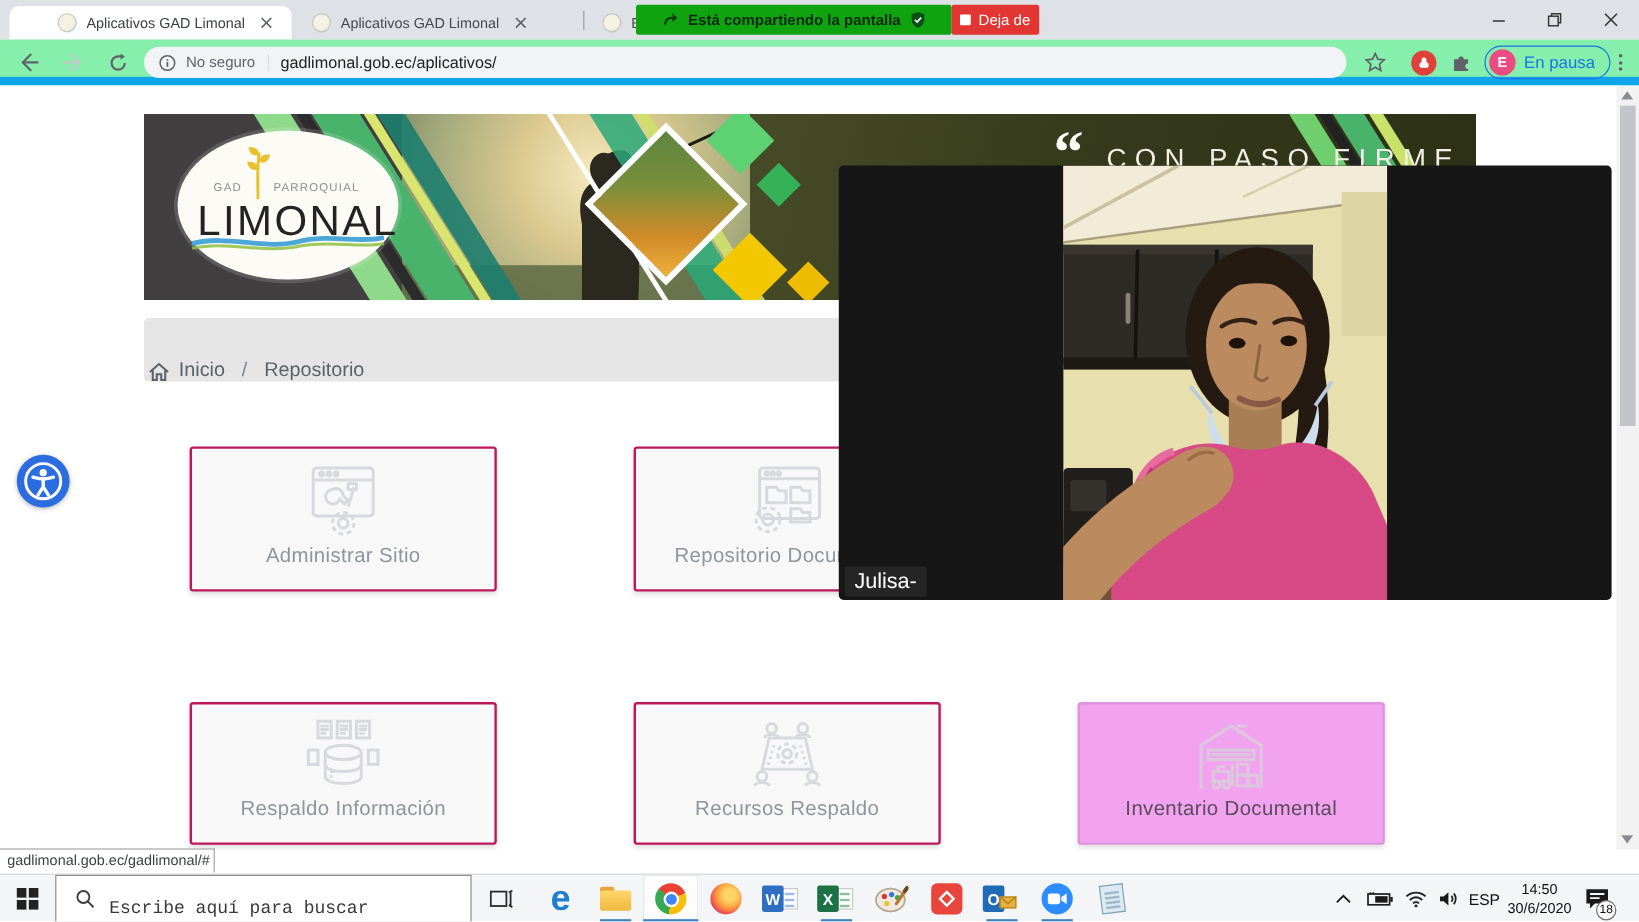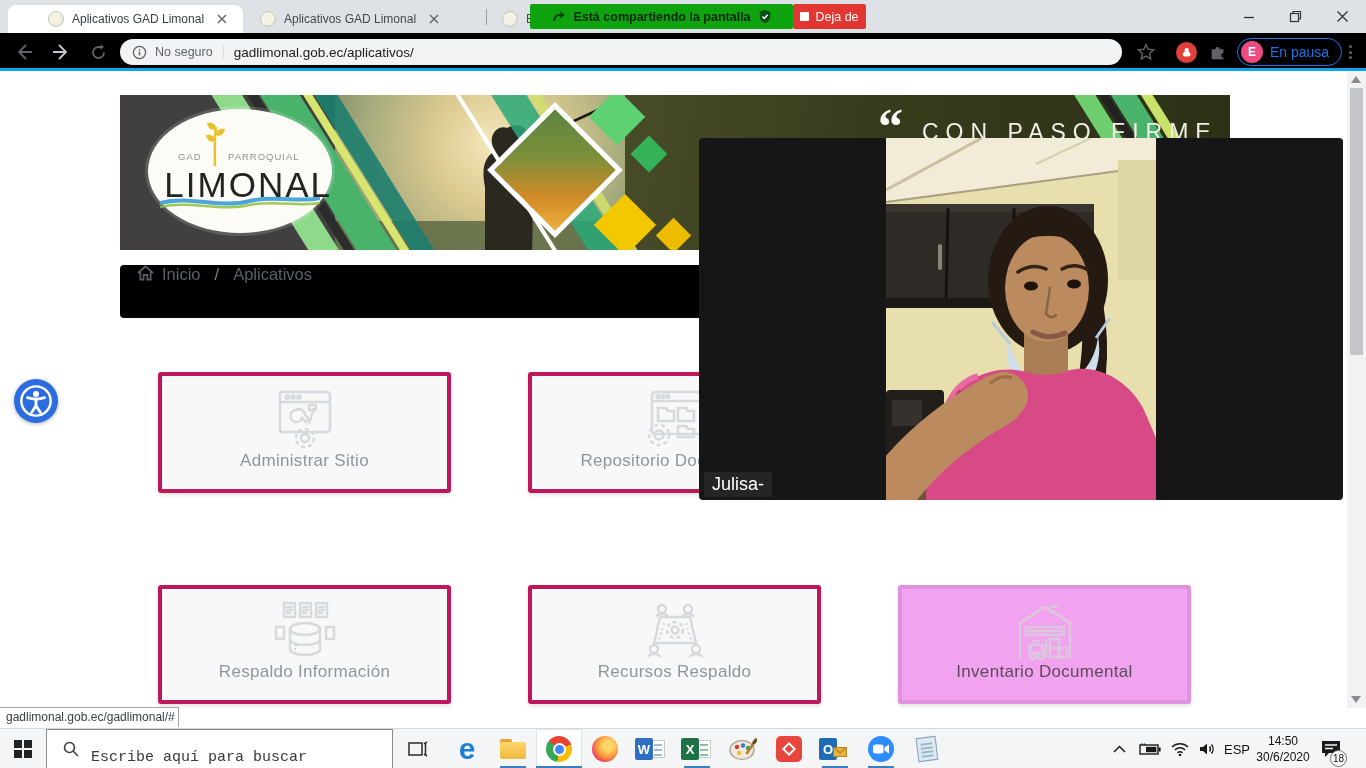--- a/index.html
+++ b/index.html
@@ -17,45 +17,45 @@
   .tab .x { margin-left:10px; width:16px; height:16px; display:flex; align-items:center; justify-content:center; color:#5f6368; font-size:12px; }
   .tabdiv { position:absolute; top:9px; width:1px; height:16px; background:#9aa0a6; }
   .share-pill { position:absolute; left:530px; top:4px; width:263px; height:25px; background:#0fa40f; border-radius:2px; display:flex; align-items:center; justify-content:center; gap:7px; z-index:70; }
   .share-pill span { color:#06280a; font-size:12.5px; font-weight:bold; }
   .stop-btn { position:absolute; left:793px; top:4px; width:73px; height:25px; background:#e13632; border-radius:2px; display:flex; align-items:center; justify-content:center; gap:6px; z-index:70; }
   .stop-btn .sq { width:9px; height:9px; background:#fff; border-radius:1px; }
   .stop-btn span { color:#fff; font-size:12.5px; }
   .winbtn { position:absolute; top:0; height:33px; width:47px; display:flex; align-items:center; justify-content:center; }
 
   
-  .toolbar { position:absolute; left:0; top:33px; width:1366px; height:38px; background:#000000; border-bottom:3px solid #0ea5e9; z-index:60; }
+  .toolbar { position:absolute; left:0; top:33px; width:1366px; height:38px; background:#86efac; border-bottom:7px solid #0ea5e9; z-index:60; }
   .navic { position:absolute; top:7px; width:24px; height:24px; display:flex; align-items:center; justify-content:center; }
   .omnibox { position:absolute; left:120px; top:6px; width:1002px; height:26px; background:#f1f3f4; border-radius:13px; display:flex; align-items:center; }
   .omnibox .sec { font-size:12.5px; color:#5f6368; margin-left:8px; }
   .omnibox .div { width:1px; height:14px; background:#dadce0; margin:0 10px; }
   .omnibox .url { font-size:13.5px; color:#202124; }
   .profile-pill { position:absolute; left:1237px; top:5px; height:28px; border:1.5px solid #1a73e8; border-radius:15px; display:flex; align-items:center; padding:0 12px 0 3px; gap:7px; }
   .profile-pill .av { width:22px; height:22px; border-radius:50%; background:#ea4c82; color:#fff; font-size:12px; font-weight:bold; display:flex; align-items:center; justify-content:center; }
   .profile-pill .st { font-size:14px; color:#1a73e8; }
   .dots i { display:block; width:3px; height:3px; border-radius:50%; background:#5f6368; margin:2.5px 0; }
 
   
   .page { position:absolute; left:0; top:71px; width:1366px; height:657px; background:#fff; }
   .banner { position:absolute; left:120px; top:24px; width:1110px; height:155px; background:#413f40; overflow:hidden; }
   .stripe { position:absolute; transform:rotate(-32deg); }
   .diamond { position:absolute; transform:rotate(45deg); }
   .logo-ell { position:absolute; left:28px; top:14px; width:184px; height:124px; background:#fcfbf5; border-radius:50%; box-shadow:0 0 0 3px rgba(255,255,255,.15); }
   .logo-sm { position:absolute; font-size:9.5px; letter-spacing:1px; color:#8f8f8f; }
   .logo-big { position:absolute; left:0; top:56px; width:184px; text-align:right; font-size:35px; font-weight:300; letter-spacing:2px; color:#232323; }
   .slogan-q { position:absolute; left:758px; top:2px; font-family:"Liberation Serif", serif; font-size:50px; font-weight:bold; color:#fdfdfa; }
   .slogan-t { position:absolute; left:802px; top:24px; font-size:23px; letter-spacing:7px; color:#f2efe6; }
-  .breadcrumb { position:absolute; left:120px; top:194px; width:1110px; height:53px; background:#000000; border-radius:4px; display:flex; align-items:flex-start; padding-left:17px; }
+  .breadcrumb { position:absolute; left:120px; top:194px; width:1110px; height:53px; background:#e5e5e5; border-radius:4px; display:flex; align-items:flex-end; padding-left:4px; }
   .breadcrumb .txt { font-size:16.5px; color:#5a6268; }
   .breadcrumb .sep { margin:0 14px; color:#7a828a; font-size:16.5px; }
-  .card { position:absolute; width:293px; background:#f8f8f9; border:4px solid #be185d; border-radius:3px; box-shadow:0 2px 4px rgba(0,0,0,.12); display:flex; flex-direction:column; align-items:center; justify-content:flex-end; padding-bottom:18px; }
+  .card { position:absolute; width:256px; background:#f8f8f9; border:2px solid #be185d; border-radius:3px; box-shadow:0 2px 4px rgba(0,0,0,.12); display:flex; flex-direction:column; align-items:center; justify-content:flex-end; padding-bottom:18px; }
   .card .lbl { font-size:17px; color:#90959b; letter-spacing:.3px; }
   .card svg { position:absolute; top:12px; }
   .card.pink { background:#f1a3f0; border-color:#df92de; }
   .card.pink .lbl { color:#5c4b5c; }
   .a11y { position:absolute; left:14px; top:308px; width:44px; height:44px; border-radius:50%; background:#2b6de0; display:flex; align-items:center; justify-content:center; box-shadow:0 1px 4px rgba(0,0,0,.3); }
   .statusbar { position:absolute; left:0; top:636px; width:179px; height:20px; background:#fff; border:1px solid #a6a6a6; border-left:none; border-bottom:none; font-size:12px; color:#3c4043; line-height:19px; padding-left:6px; z-index:45; }
 
   
   .sb-track { position:absolute; left:1347px; top:71px; width:19px; height:637px; background:#f2f2f2; z-index:40; }
   .sb-thumb { position:absolute; left:3px; top:17px; width:13px; height:267px; background:#c3c5c8; }
@@ -271,21 +271,21 @@
         <div class="logo-big">LIMONAL</div>
       </div>
     </div>
 
     <div class="breadcrumb">
       <svg width="17" height="16" viewBox="0 0 18 16" style="margin-right:8px;">
         <path d="M1,8 L9,1 L17,8 M3.5,6.5 V15 H7 V10 H11 V15 H14.5 V6.5" stroke="#5a6268" stroke-width="1.8" fill="none"></path>
       </svg>
       <span class="txt">Inicio</span>
       <span class="sep">/</span>
-      <span class="txt">Aplicativos</span>
+      <span class="txt">Repositorio</span>
     </div>
 
     <div class="card" style="left:158px;top:301px;height:121px;">
       <svg width="66" height="64" viewBox="0 0 66 64" fill="none" stroke="#d7d9dd" stroke-width="2.5">
         <rect x="8" y="4" width="50" height="40" rx="3"></rect>
           <path d="M8,14 H58"></path>
         <circle cx="15" cy="9" r="1.6"></circle>
           <circle cx="21" cy="9" r="1.6"></circle>
           <circle cx="27" cy="9" r="1.6"></circle>
         <path d="M24,22 a6,6 0 1 0 6,8 l4,4 3,-3 -4,-4 a6,6 0 0 0 -9,-5 Z"></path>

